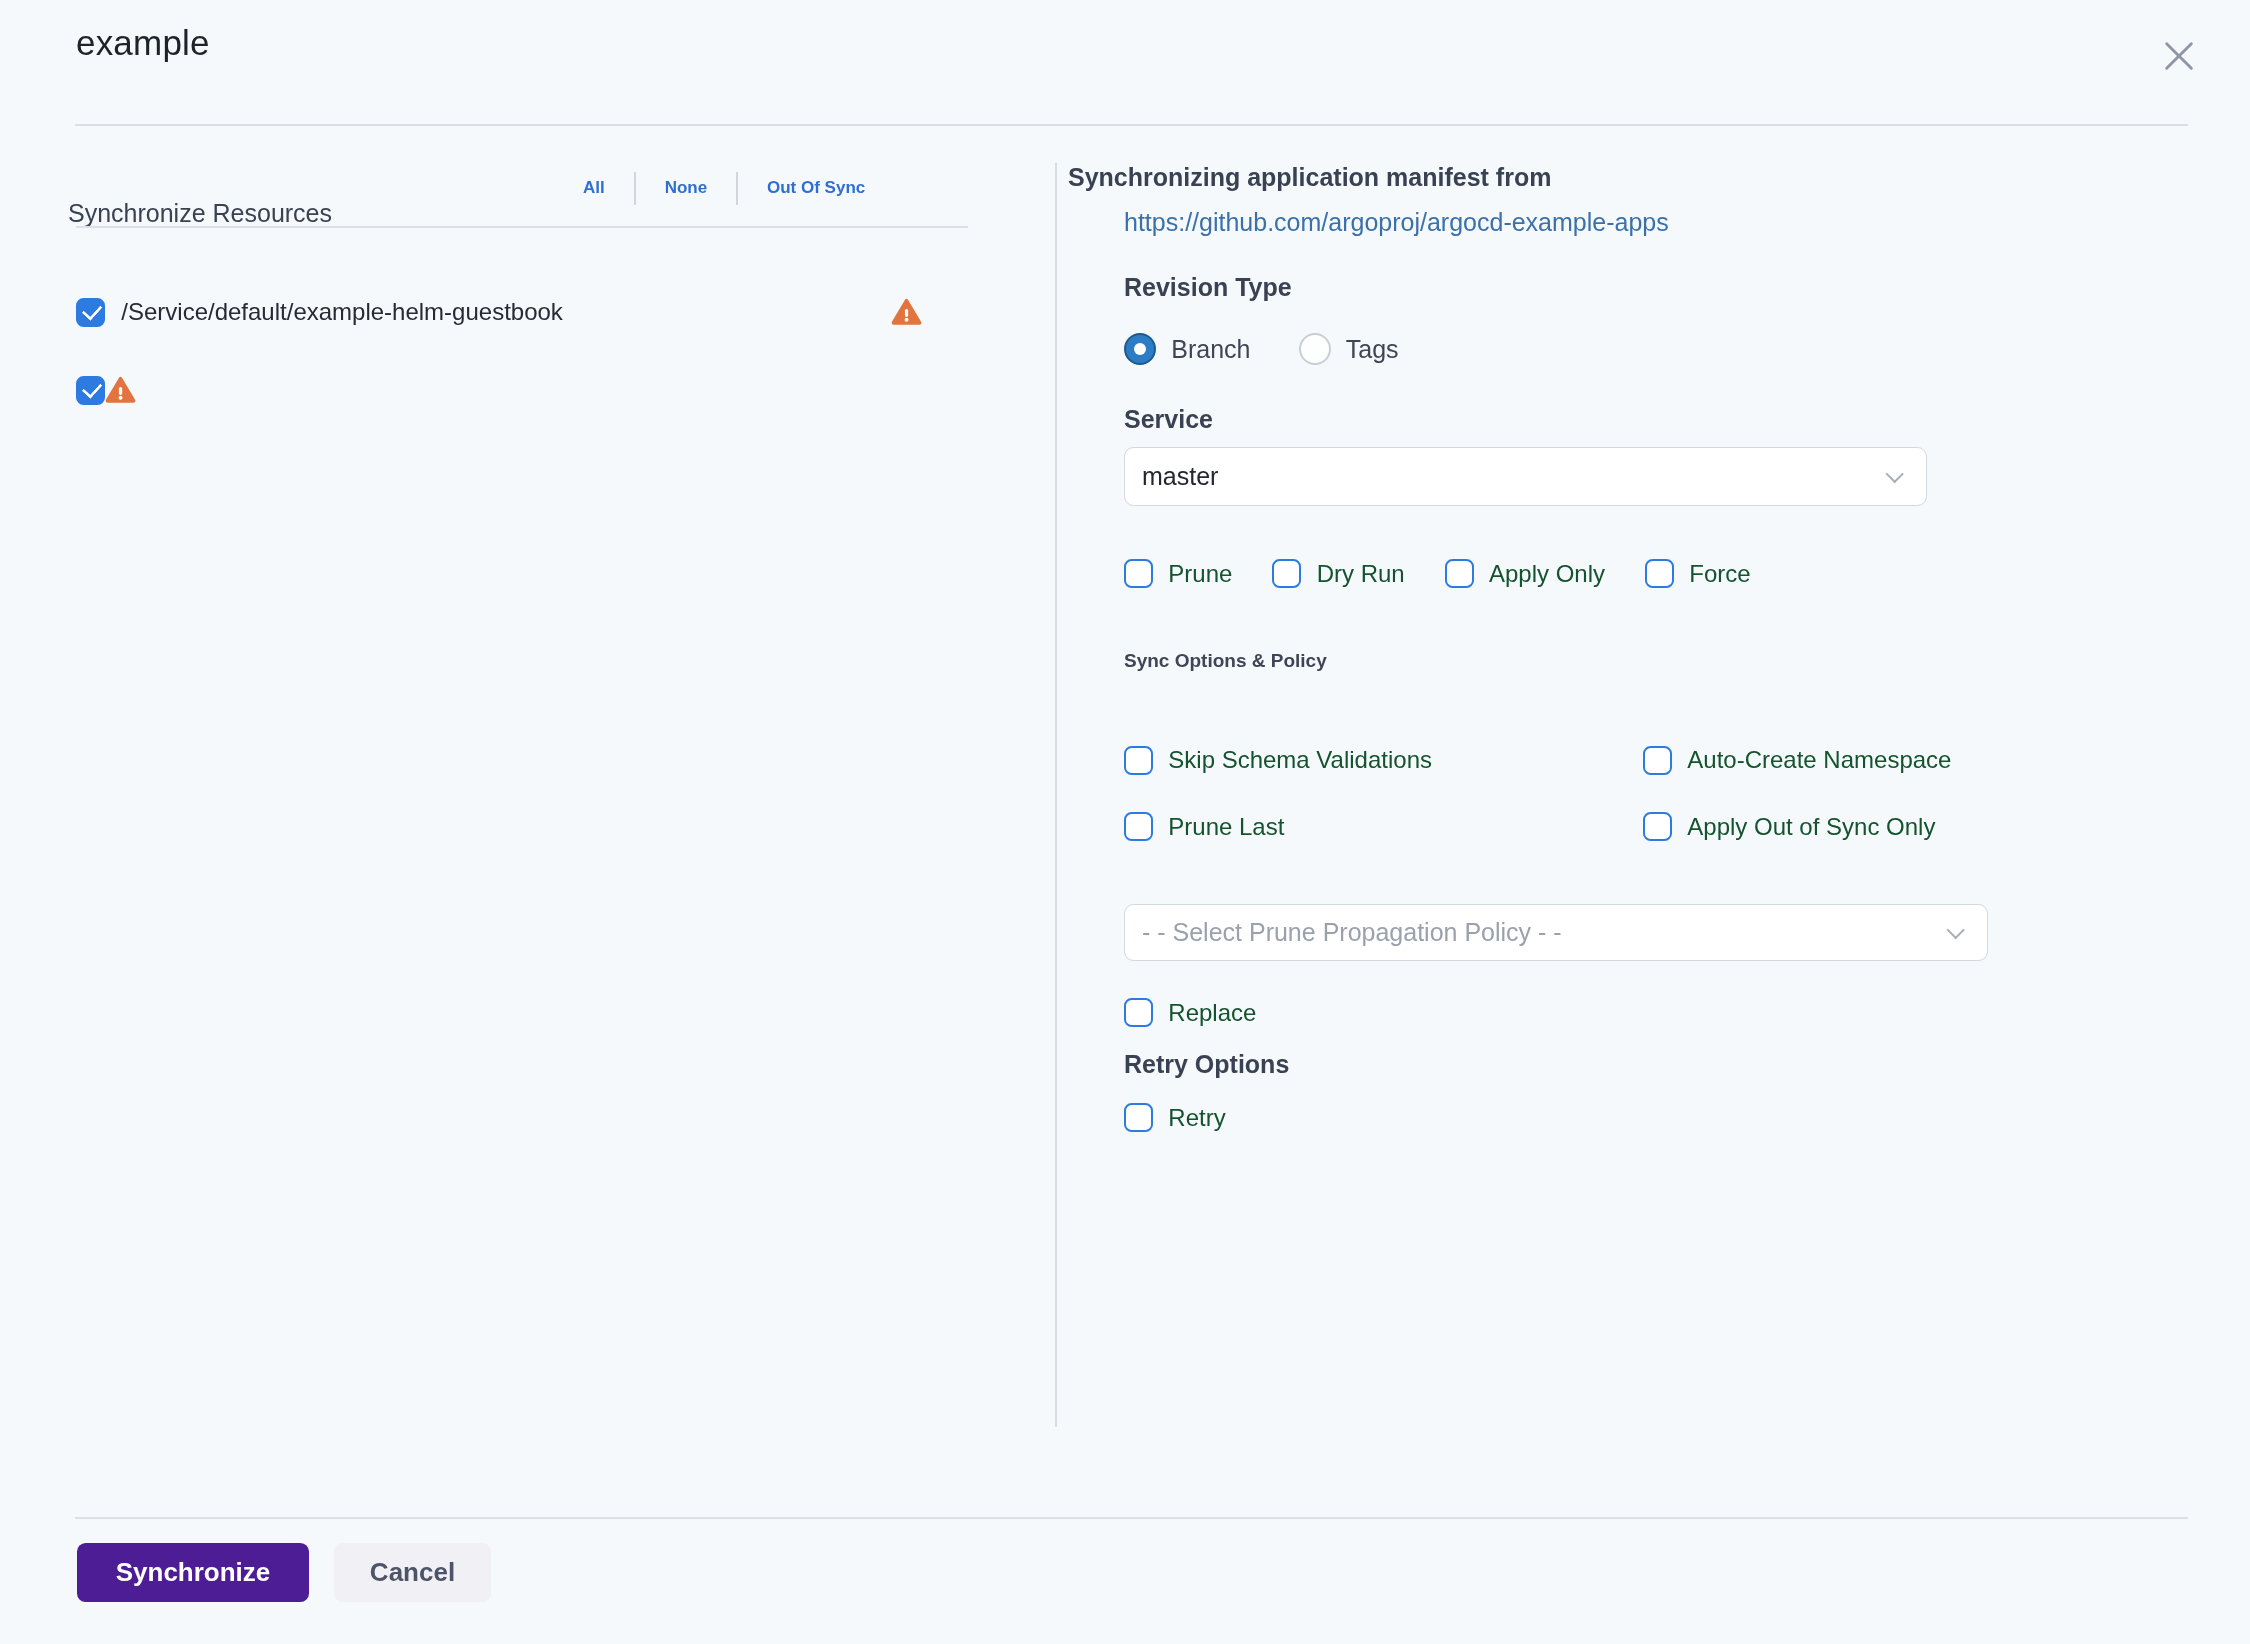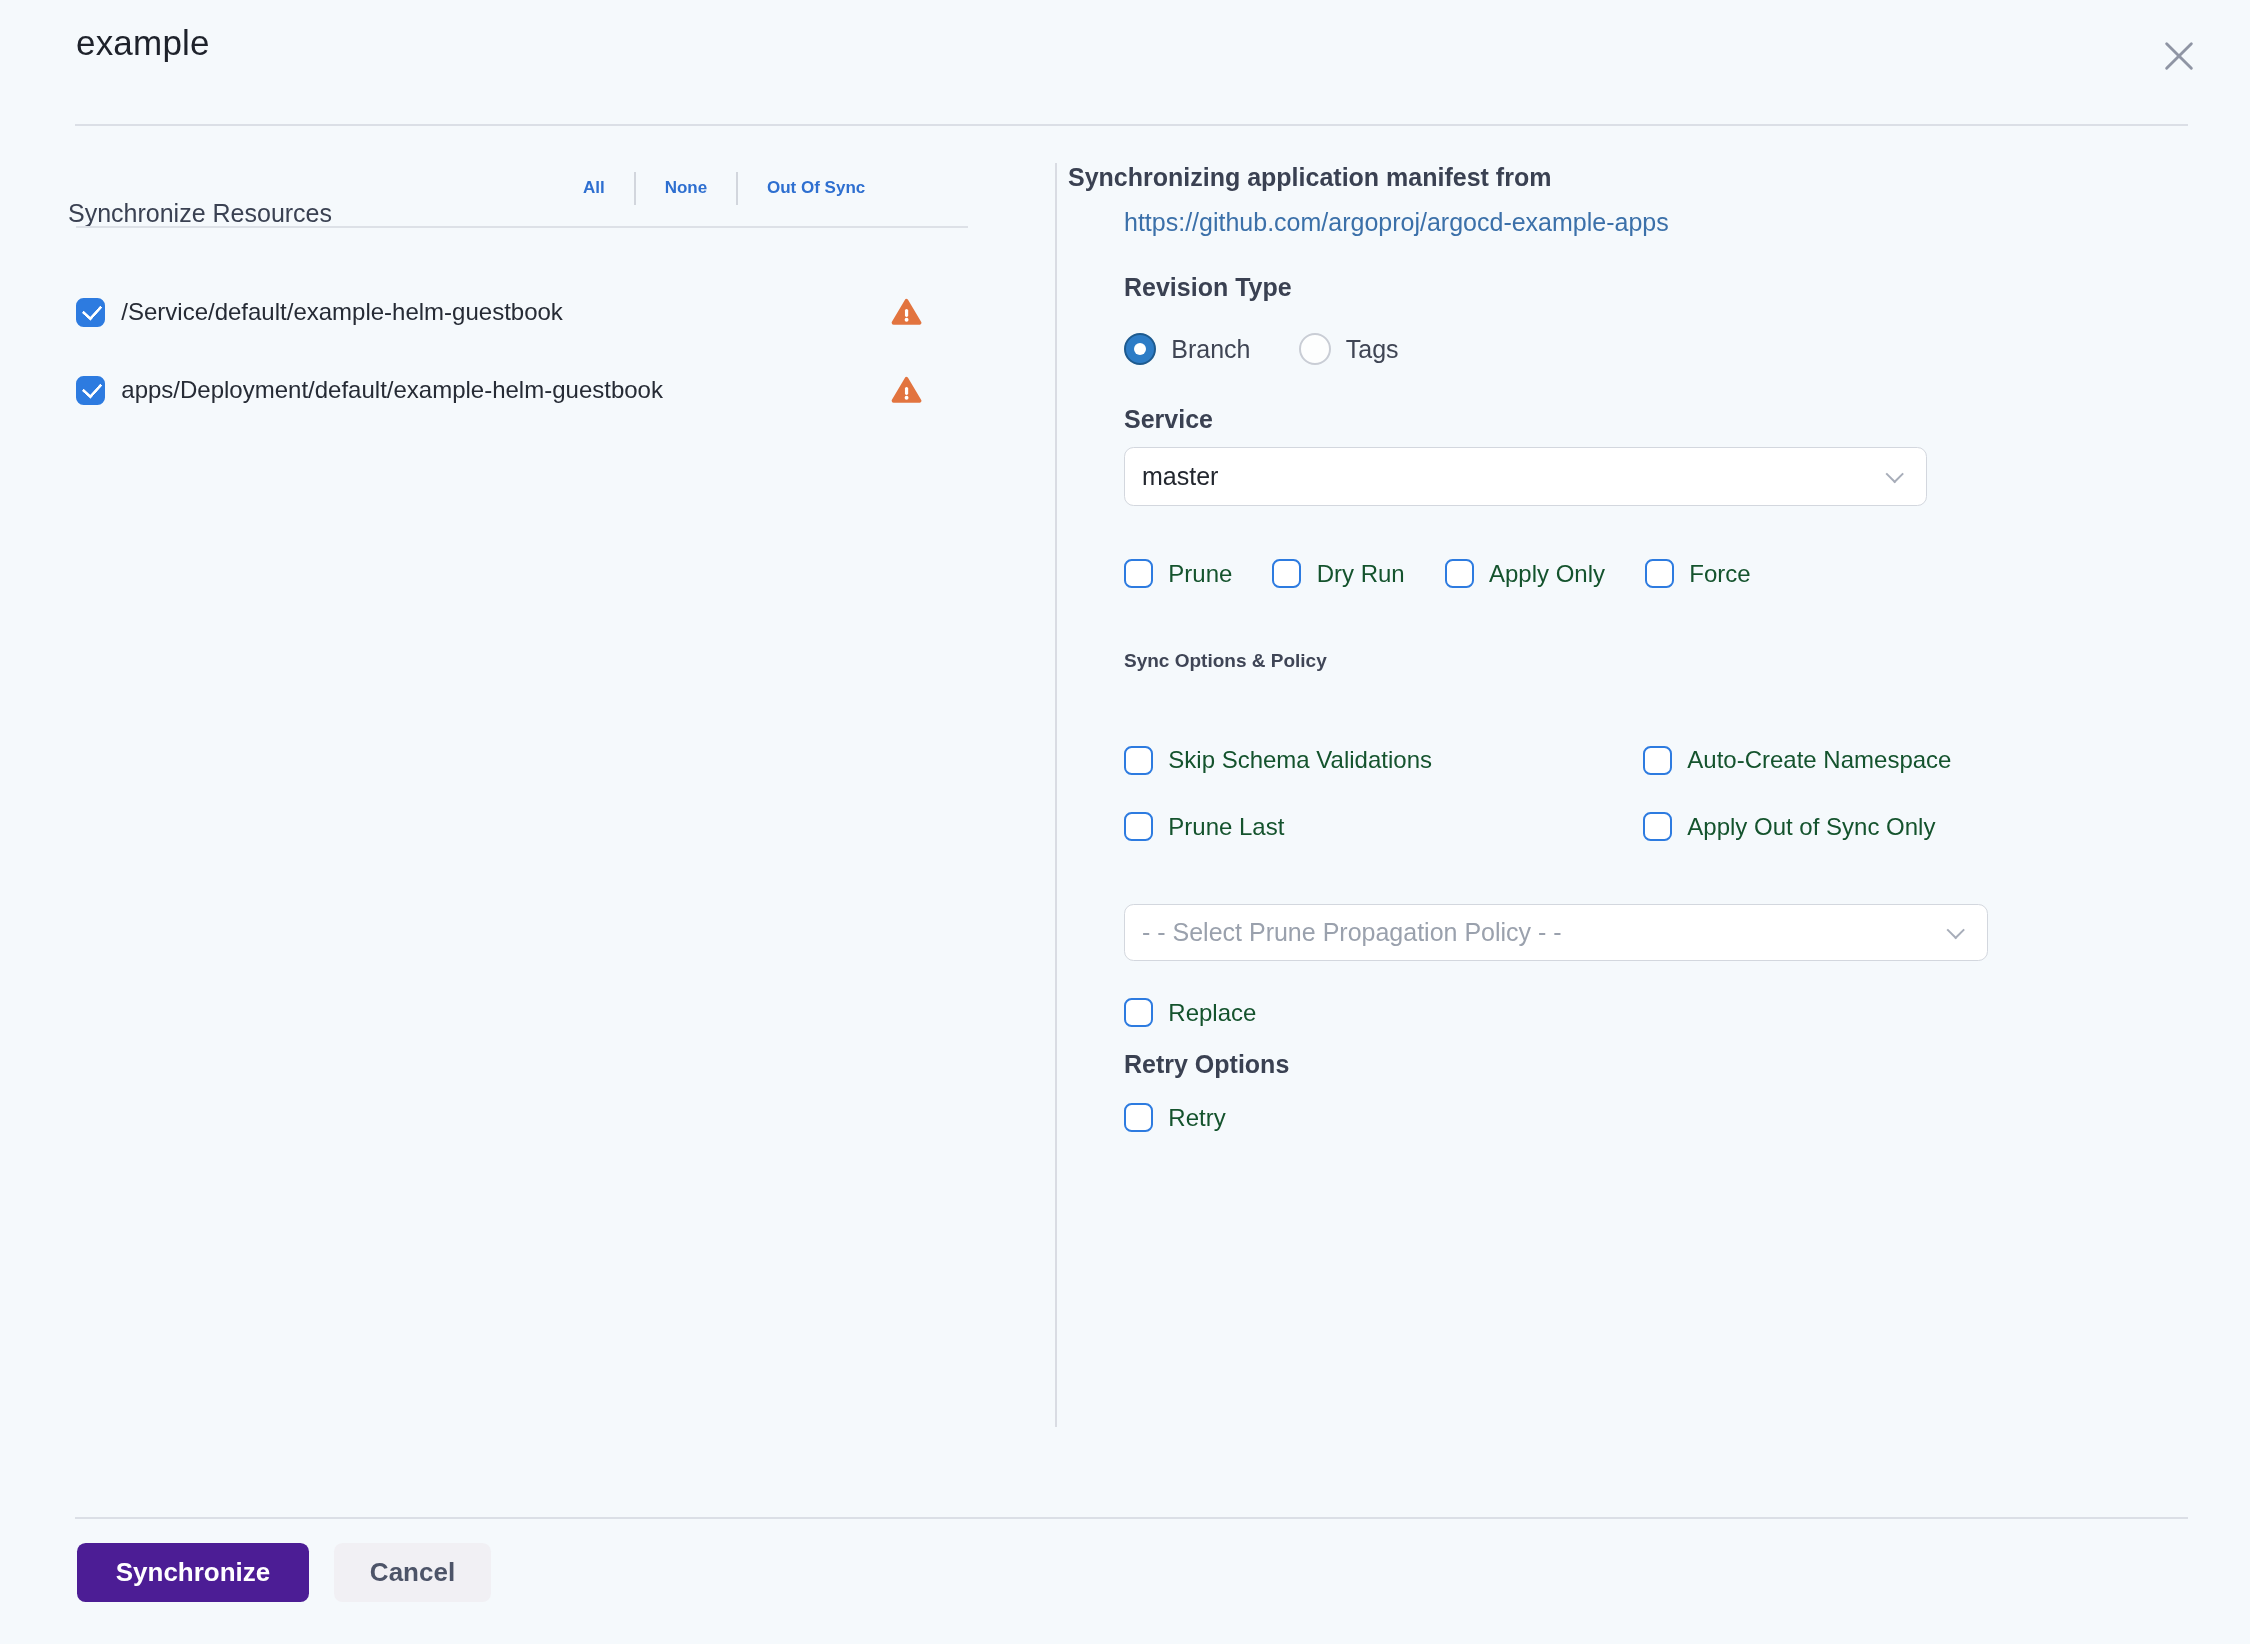--- a/index.html
+++ b/index.html
@@ -108,21 +108,20 @@
   <span class="res-label">/Service/default/example-helm-guestbook</span>
   <svg class="warn-icon" viewBox="0 0 24 24">
     <path d="M12 3 L22 20 H2 Z" fill="#e2743f" stroke="#e2743f" stroke-width="3" stroke-linejoin="round"></path>
     <rect x="10.8" y="9.2" width="2.5" height="6.2" rx="1.25" fill="#ffffff"></rect>
     <circle cx="12.05" cy="17.6" r="1.5" fill="#ffffff"></circle>
   </svg>
 </div>
 
 <div class="abs res-row res-row-2">
   <span class="cb checked"></span>
-  <span class="res-label">apps/Deployment/default/example-helm-guestbook</span>
   <svg class="warn-icon" viewBox="0 0 24 24">
     <path d="M12 3 L22 20 H2 Z" fill="#e2743f" stroke="#e2743f" stroke-width="3" stroke-linejoin="round"></path>
     <rect x="10.8" y="9.2" width="2.5" height="6.2" rx="1.25" fill="#ffffff"></rect>
     <circle cx="12.05" cy="17.6" r="1.5" fill="#ffffff"></circle>
   </svg>
 </div>
 
 <div class="abs v-divider"></div>
 
 <div class="abs manifest-heading">Synchronizing application manifest from</div>

